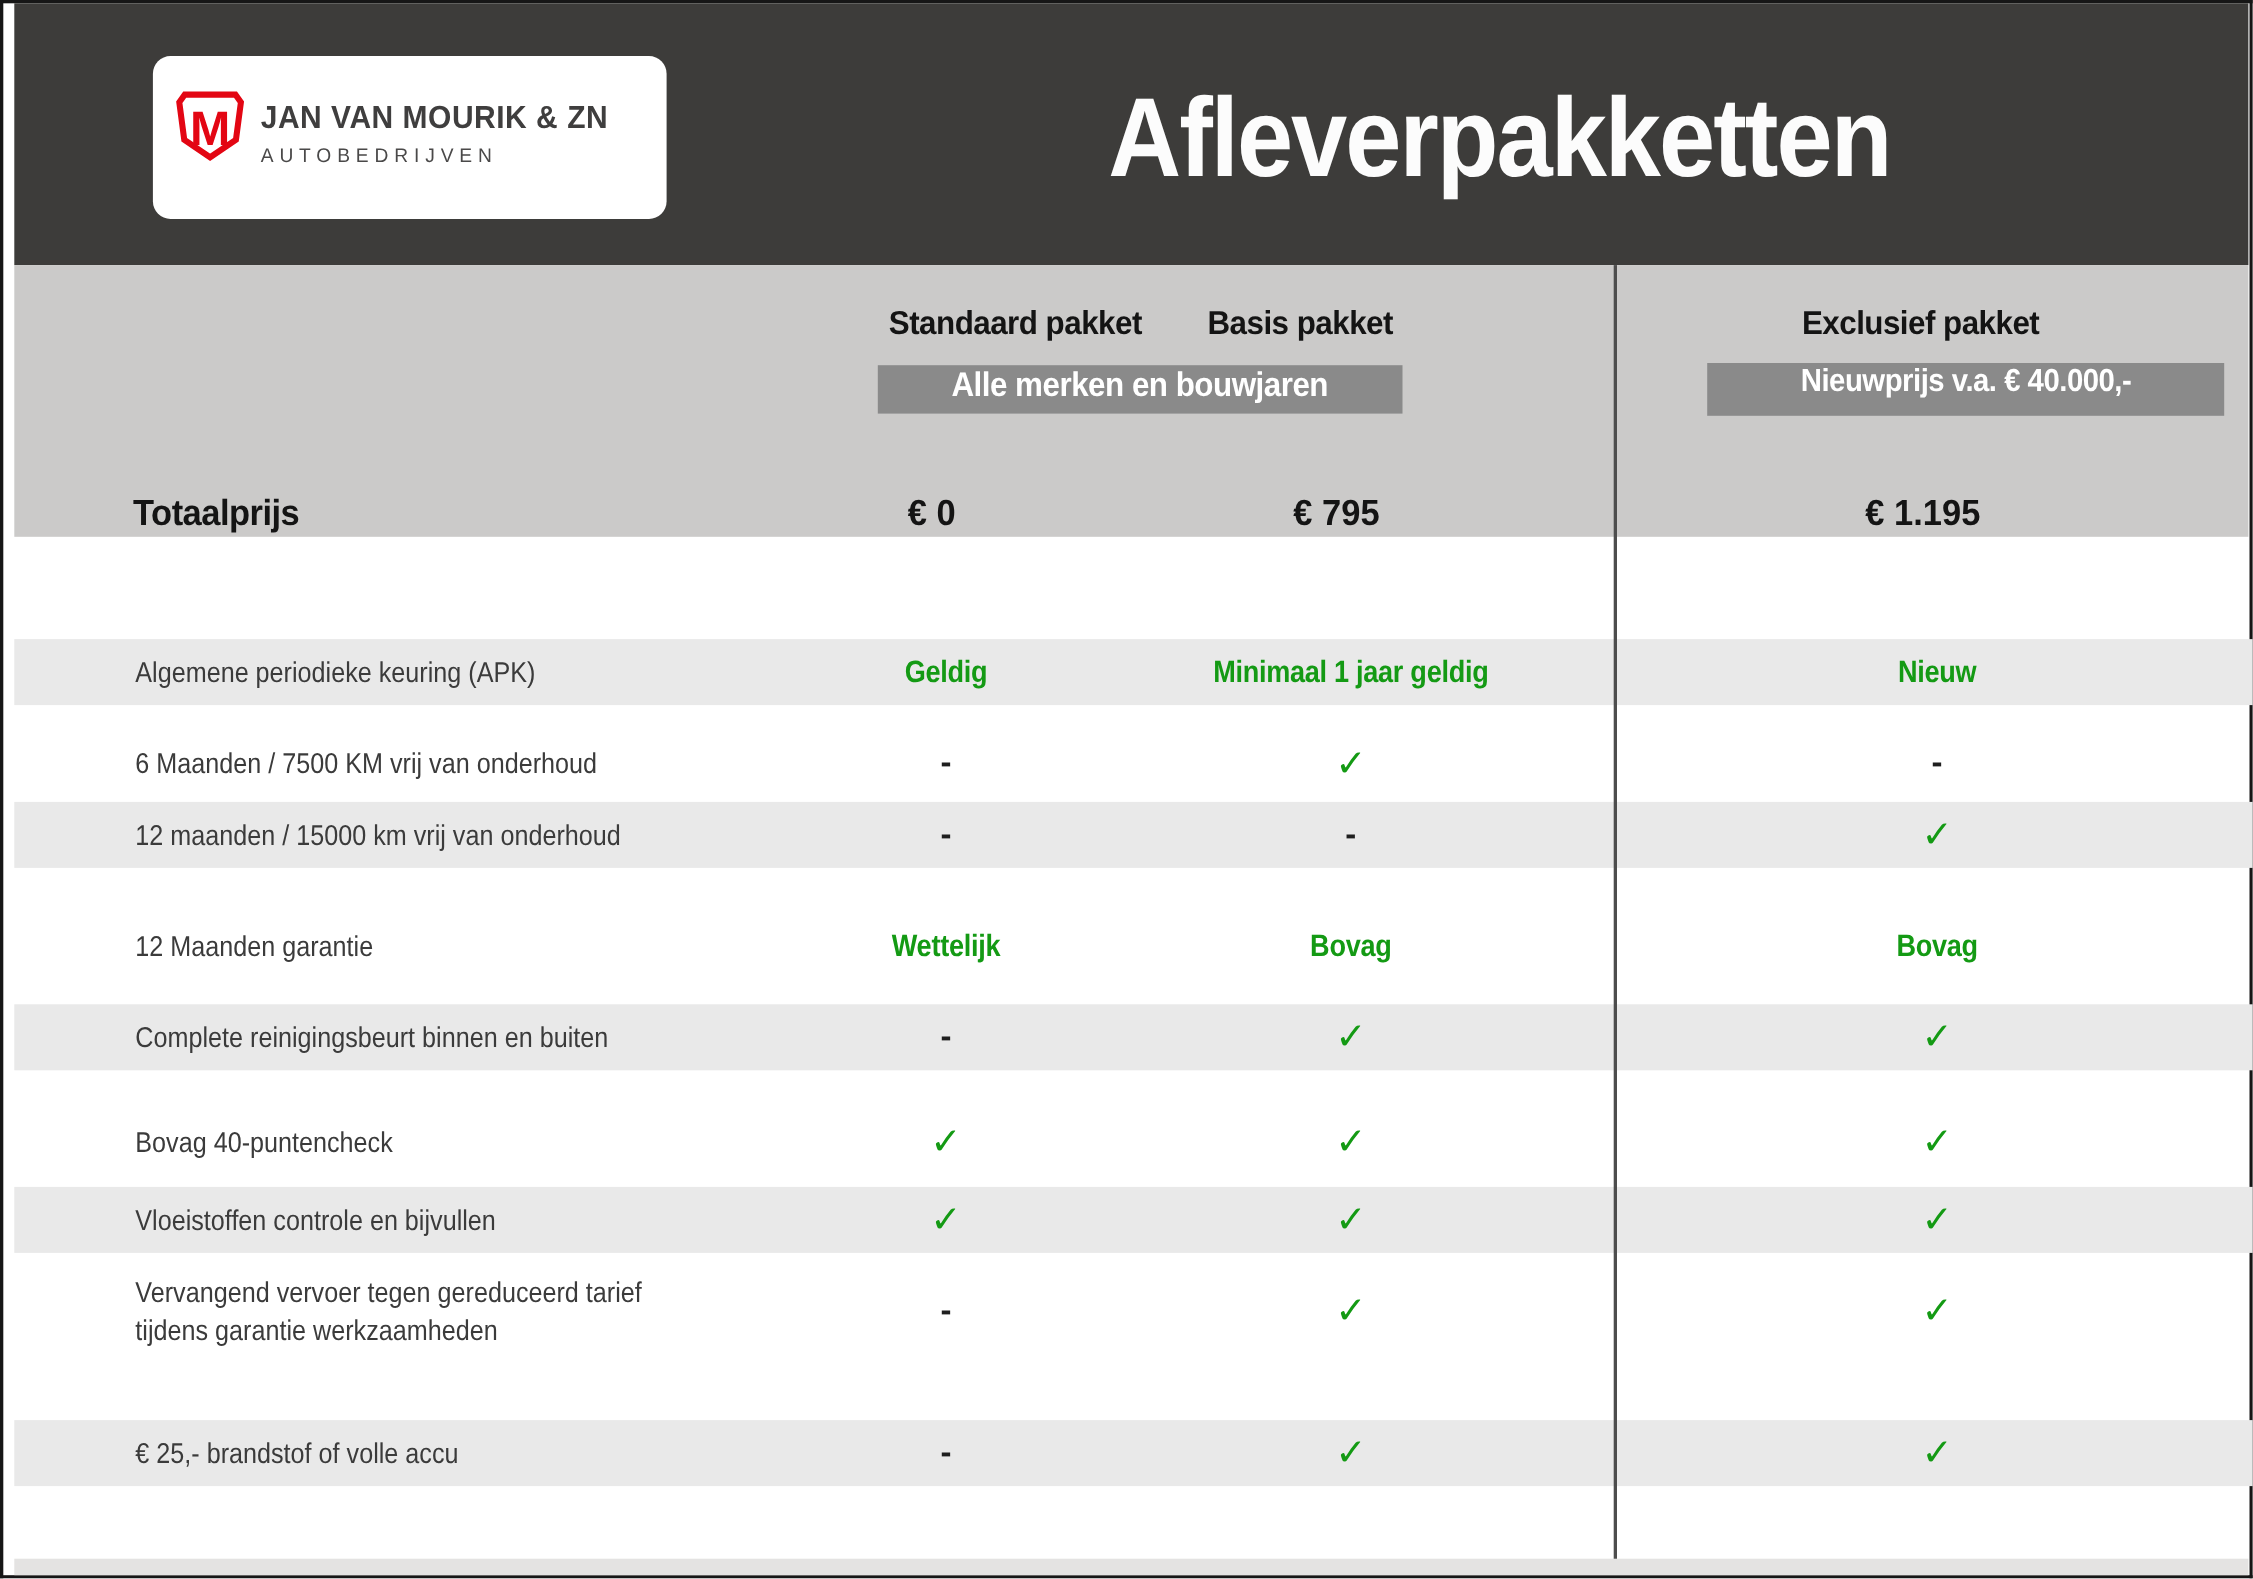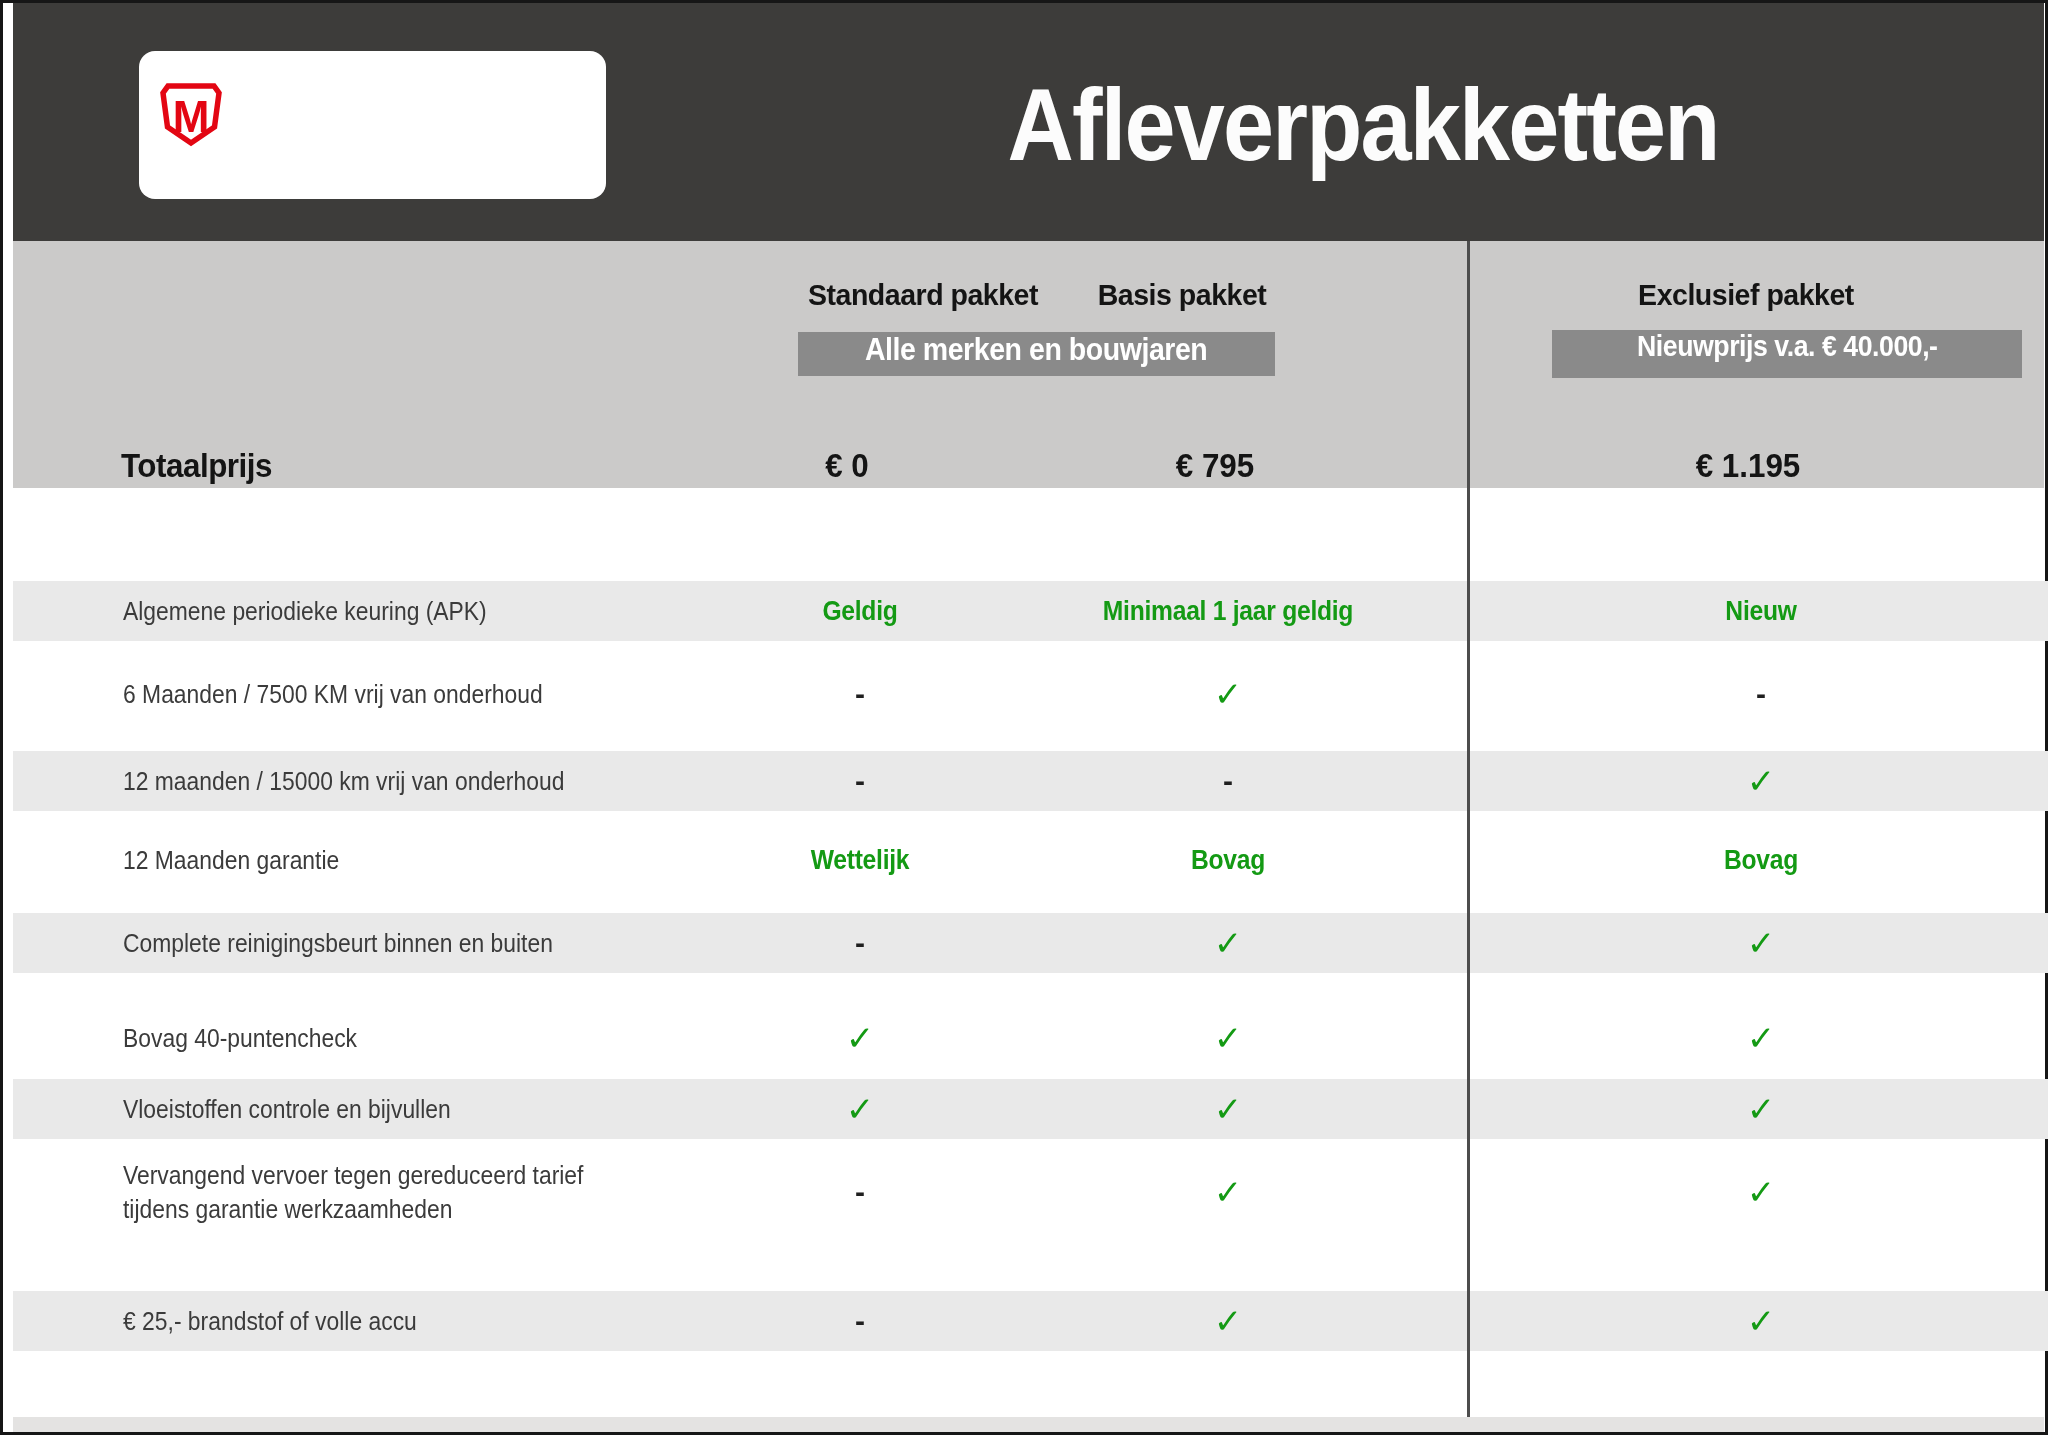--- a/index.html
+++ b/index.html
@@ -70,20 +70,24 @@
 <div class="frame left"></div>
 <div class="frame right"></div>
 <div class="frame bottom"></div>
 
 <div class="header-band">
   <div class="logo-card">
     <svg class="logo-shield" viewBox="0 0 64 78">
       <path d="M9 5 H55 L60 12 L55.5 46 L32 62 L8.5 46 L4 12 Z" fill="none" stroke="#e30613" stroke-width="5.5" stroke-linejoin="miter"></path>
       <text x="32" y="51" text-anchor="middle" font-family="Liberation Sans, DejaVu Sans, sans-serif" font-weight="bold" font-size="44" fill="#e30613">M</text>
     </svg>
+    <div class="logo-textblock">
+      <div class="logo-name">JAN VAN MOURIK &amp; ZN</div>
+      <div class="logo-sub">AUTOBEDRIJVEN</div>
+    </div>
   </div>
   <div class="page-title">Afleverpakketten</div>
 </div>
 
 <div class="band"></div>
 <div class="col-head standaard">Standaard pakket</div>
 <div class="col-head basis">Basis pakket</div>
 <div class="col-head exclusief">Exclusief pakket</div>
 
 <div class="badge left-badge">
@@ -108,21 +112,21 @@
       <div class="cell v3 gtext">Nieuw</div>
     </div>
     <div class="frow" style="top: 664px;">
       <div class="cell label">
         <span>6 Maanden / 7500 KM vrij van onderhoud</span>
       </div>
       <div class="cell v1 dash">-</div>
       <div class="cell v2 check">✓</div>
       <div class="cell v3 dash">-</div>
     </div>
-    <div class="frow stripe" style="top: 751px; text-decoration: underline;">
+    <div class="frow stripe" style="top: 729px; text-decoration: underline;">
       <div class="cell label">
         <span>12 maanden / 15000 km vrij van onderhoud</span>
       </div>
       <div class="cell v1 dash">-</div>
       <div class="cell v2 dash">-</div>
       <div class="cell v3 check">✓</div>
     </div>
     <div class="frow" style="top: 830px;">
       <div class="cell label">
         <span>12 Maanden  garantie</span>

